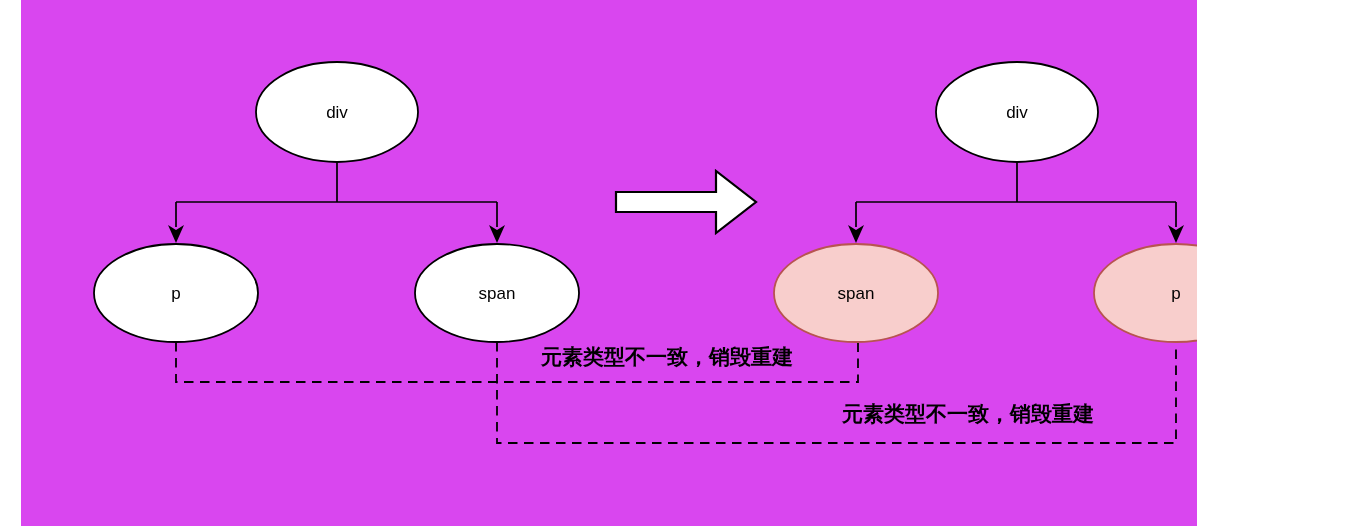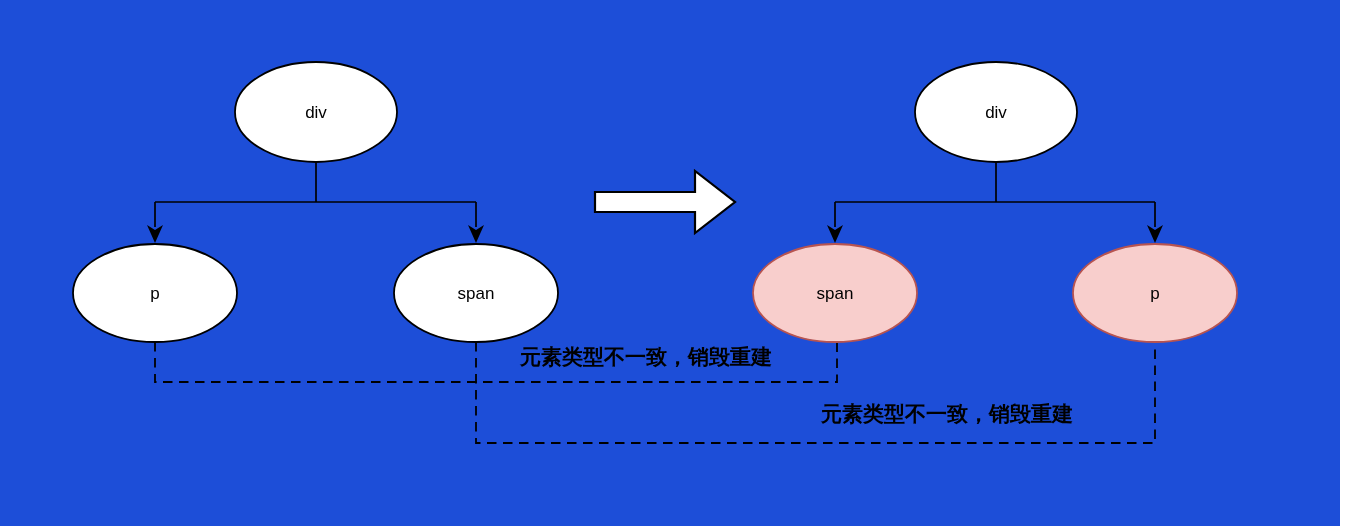--- a/index.html
+++ b/index.html
@@ -2,25 +2,26 @@
 <html><head>
 <meta charset="utf-8">
 <style>
   html, body {
     margin: 0;
     padding: 0;
     background: #ffffff;
   }
   .stage {
     position: relative;
-    width: 1340px;
+    width: 1176px;
     height: 526px;
-    background: #1d4ed8;
+    background: #d946ef;
     overflow: hidden;
     font-family: "Liberation Sans", sans-serif;
+    margin-left: 21px;
   }
   svg { display: block; }
   .node-label {
     font-family: "Liberation Sans", sans-serif;
     font-size: 17px;
     fill: #000000;
   }
   .annotation-label {
     font-family: "Liberation Sans", sans-serif;
     font-size: 21px;

